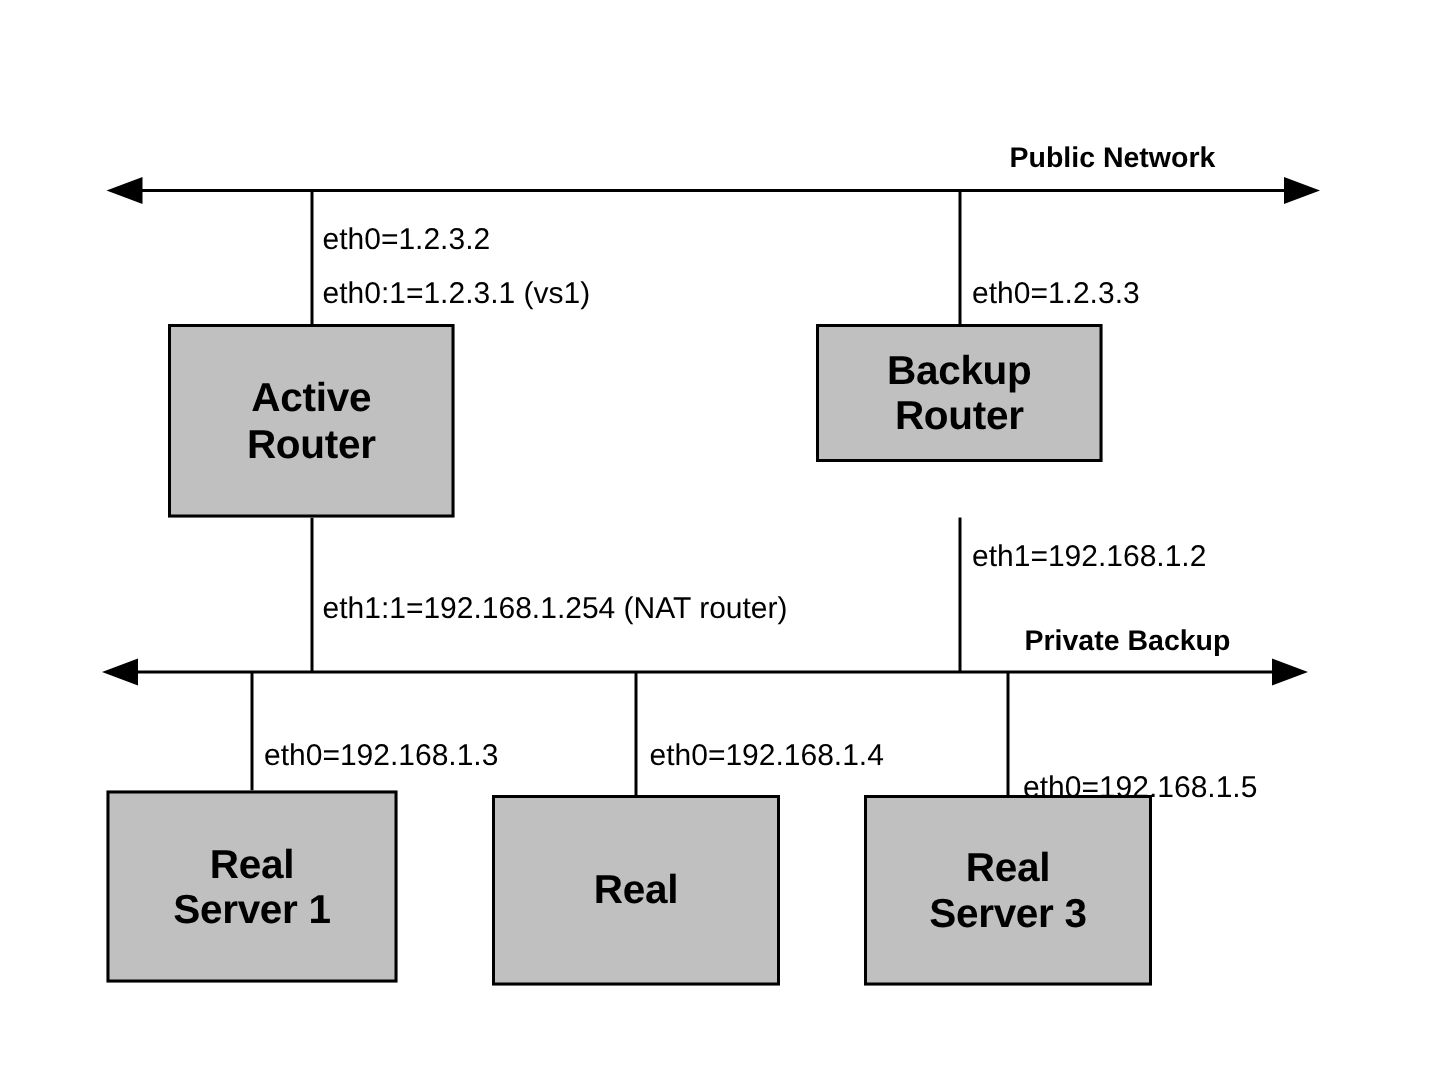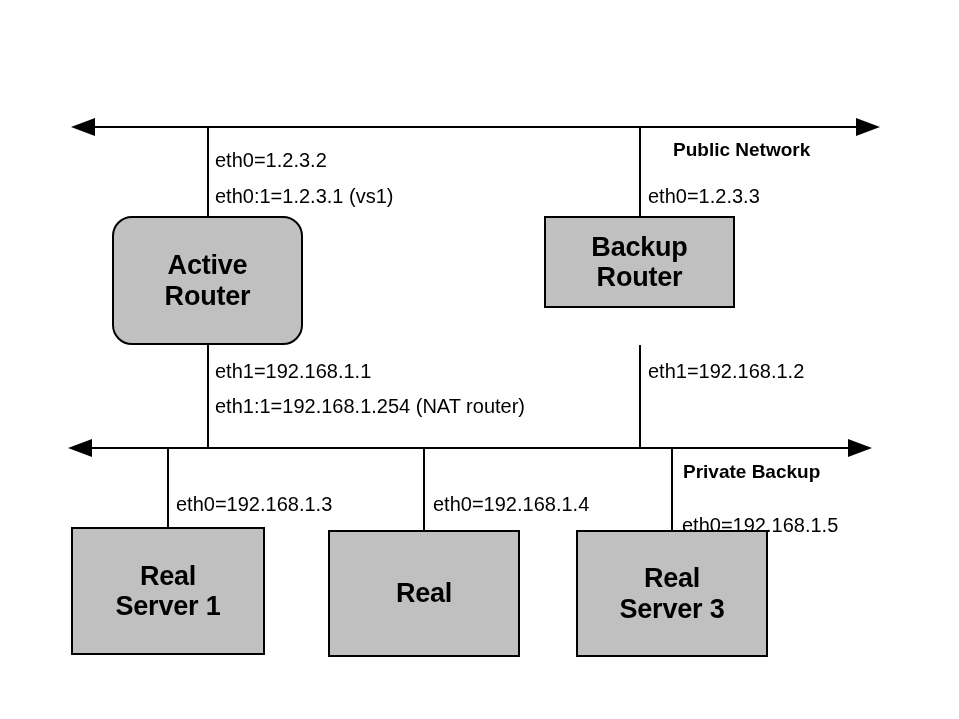--- a/index.html
+++ b/index.html
@@ -46,21 +46,20 @@
   .label {
     position: absolute;
     font-size: 20px;
     color: #000000;
     white-space: pre;
     line-height: 1.0;
   }
   .label.bold {
     font-weight: bold;
     font-size: 19px;
-    margin-top: 44px;
   }
 </style>
 </head>
 <body>
 
 <div id="diagram">
 
   <svg id="wires" viewBox="0 0 959 719" xmlns="http://www.w3.org/2000/svg">
 
     <g>
@@ -91,31 +90,30 @@
   <div class="label bold" style="left:673px; top:96px;">Public Network</div>
 
   <div class="label bold" style="left:683px; top:418px;">Private Backup</div>
 
   <div class="label" style="left:215px; top:150px;">eth0=1.2.3.2</div>
 
   <div class="label" style="left:215px; top:186px;">eth0:1=1.2.3.1 (vs1)</div>
 
   <div class="label" style="left:648px; top:186px;text-align:right;">eth0=1.2.3.3</div>
 
-  <div class="node-box" style="left:112px; top:216px; width:191px; height:129px;border-radius:20px;">
+  <div class="node-box" style="left:112px; top:216px; width:191px; height:129px;">
     <span class="node-line">Active</span>
     <span class="node-line">Router</span>
   </div>
 
   <div class="node-box" style="left:544px; top:216px; width:191px; height:92px;">
     <span class="node-line">Backup</span>
     <span class="node-line">Router</span>
   </div>
 
-  <div class="label" style="left:215px; top:361px;">eth1=192.168.1.1</div>
 
   <div class="label" style="left:215px; top:396px;">eth1:1=192.168.1.254 (NAT router)</div>
 
   <div class="label" style="left:648px; top:361px;">eth1=192.168.1.2</div>
 
   <div class="label" style="left:176px; top:494px;">eth0=192.168.1.3</div>
 
   <div class="label" style="left:433px; top:494px;">eth0=192.168.1.4</div>
 
   <div class="label" style="left:682px; top:515px;">eth0=192.168.1.5</div>

